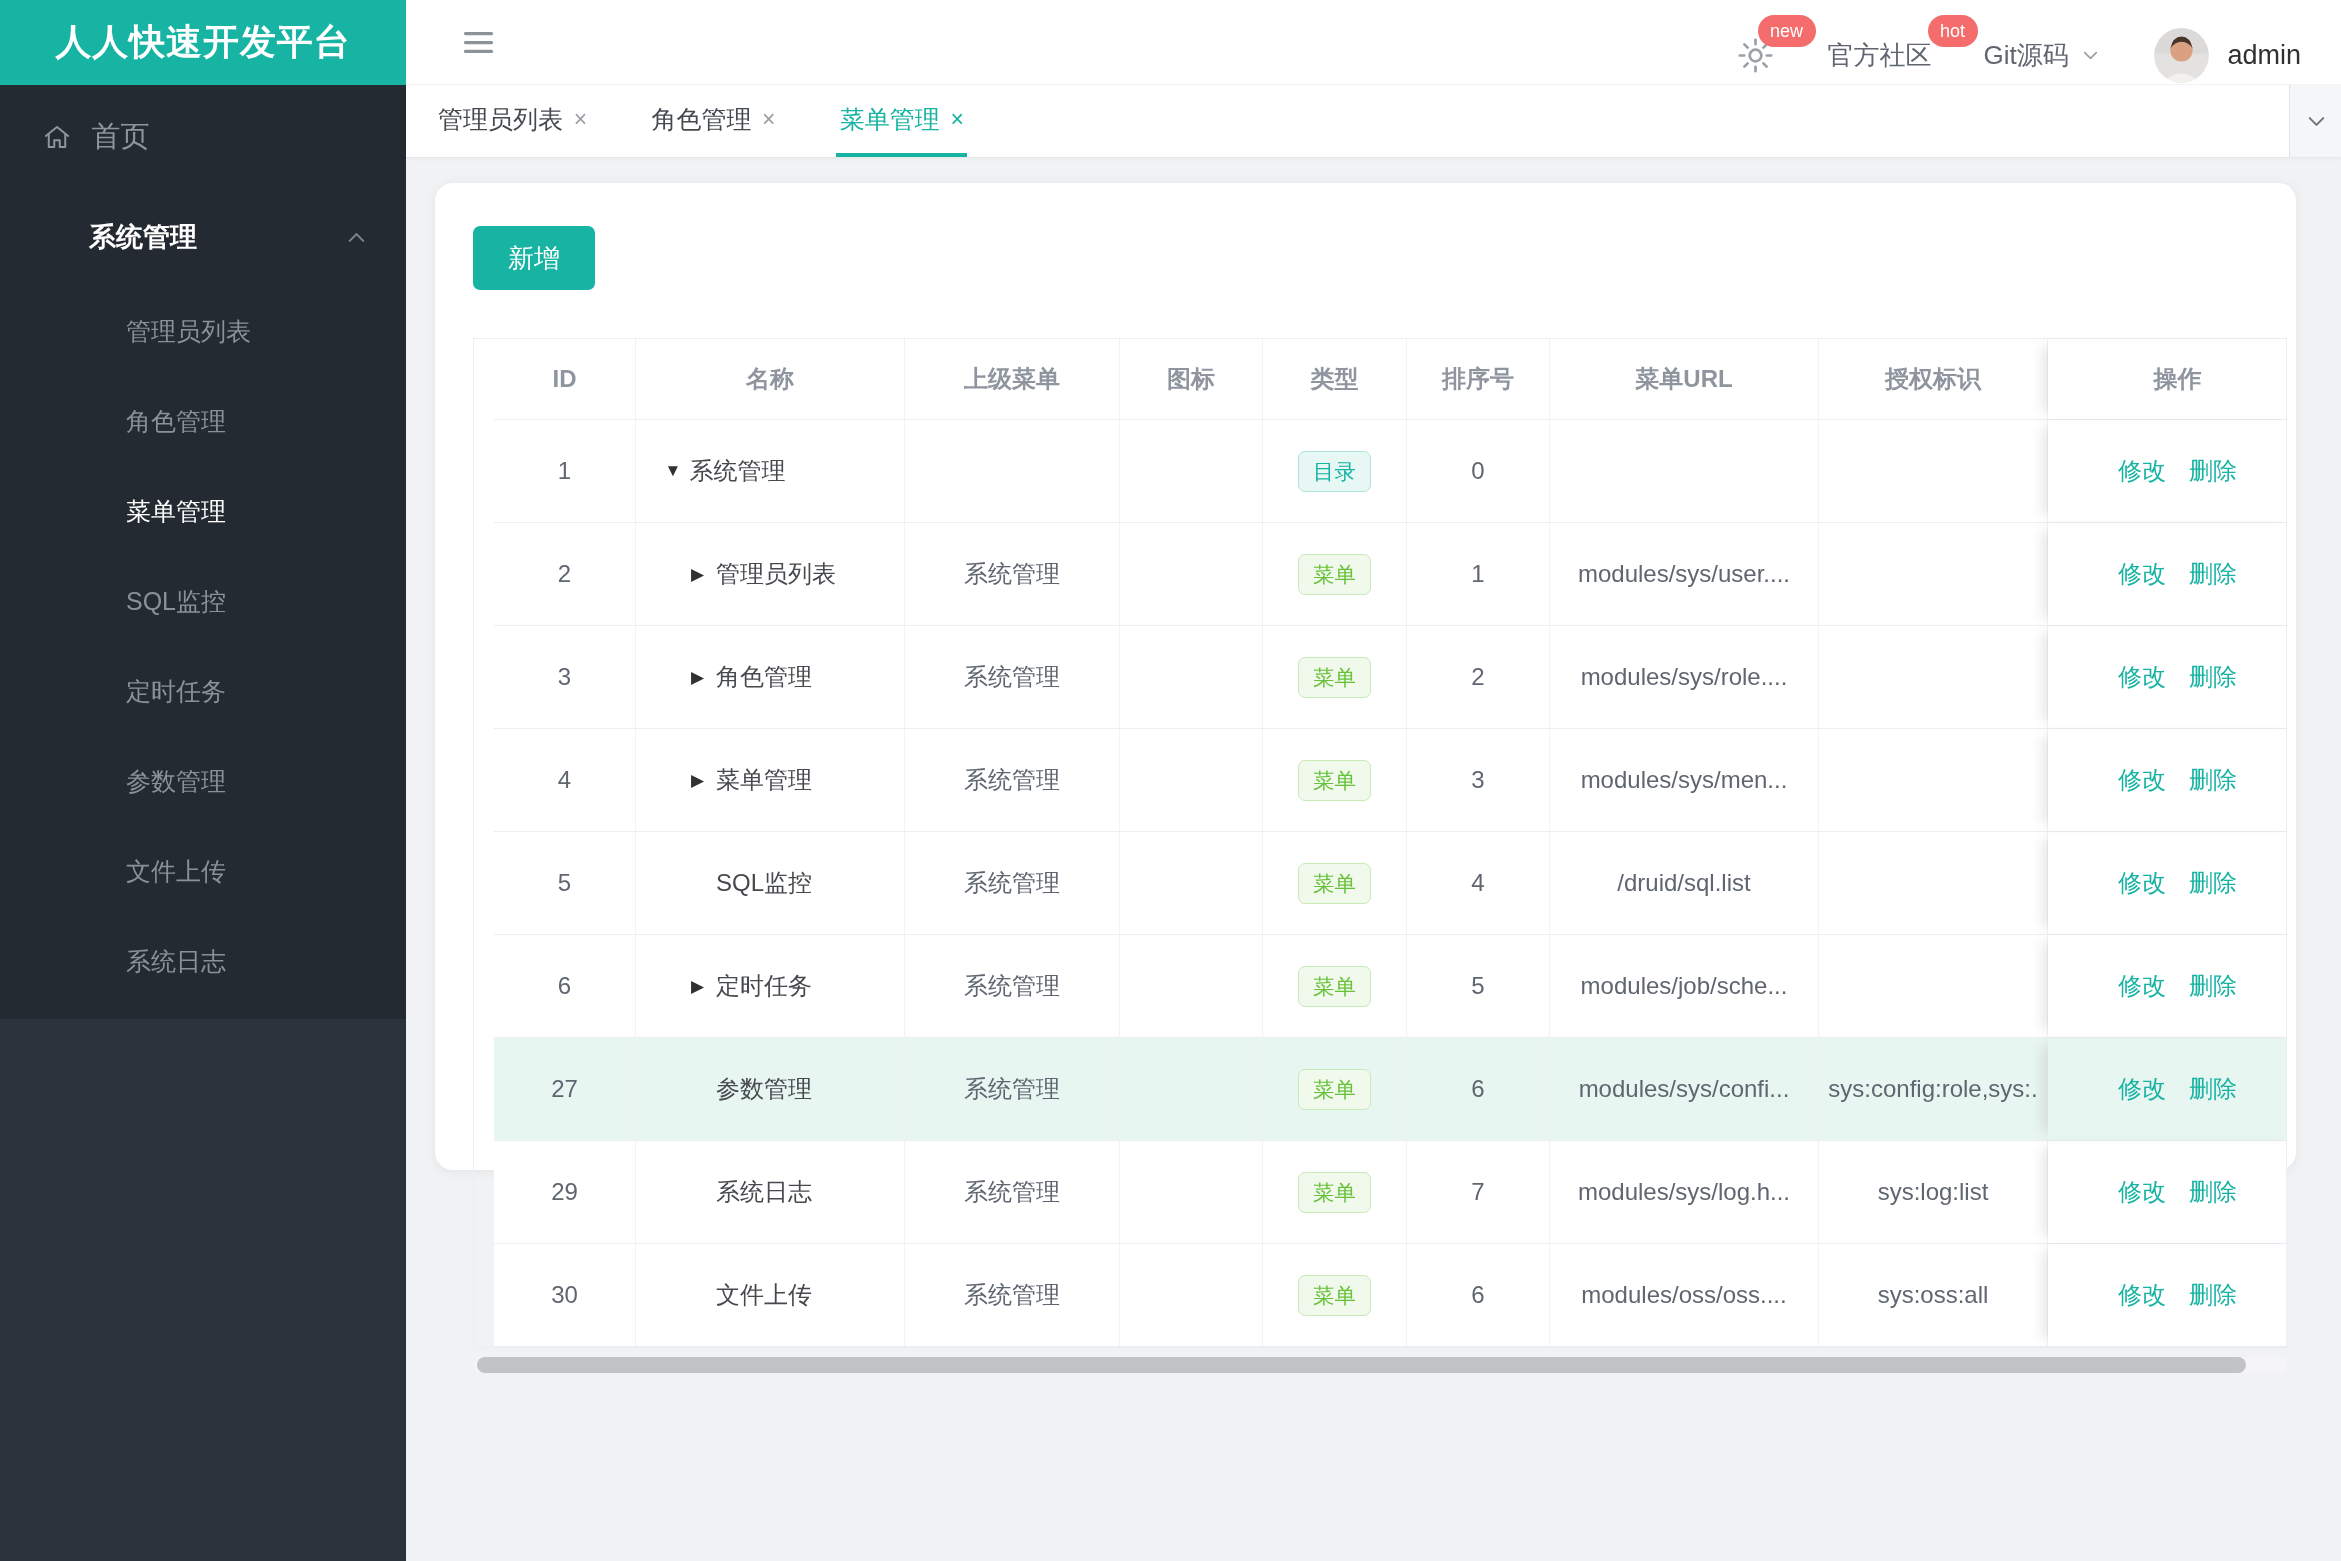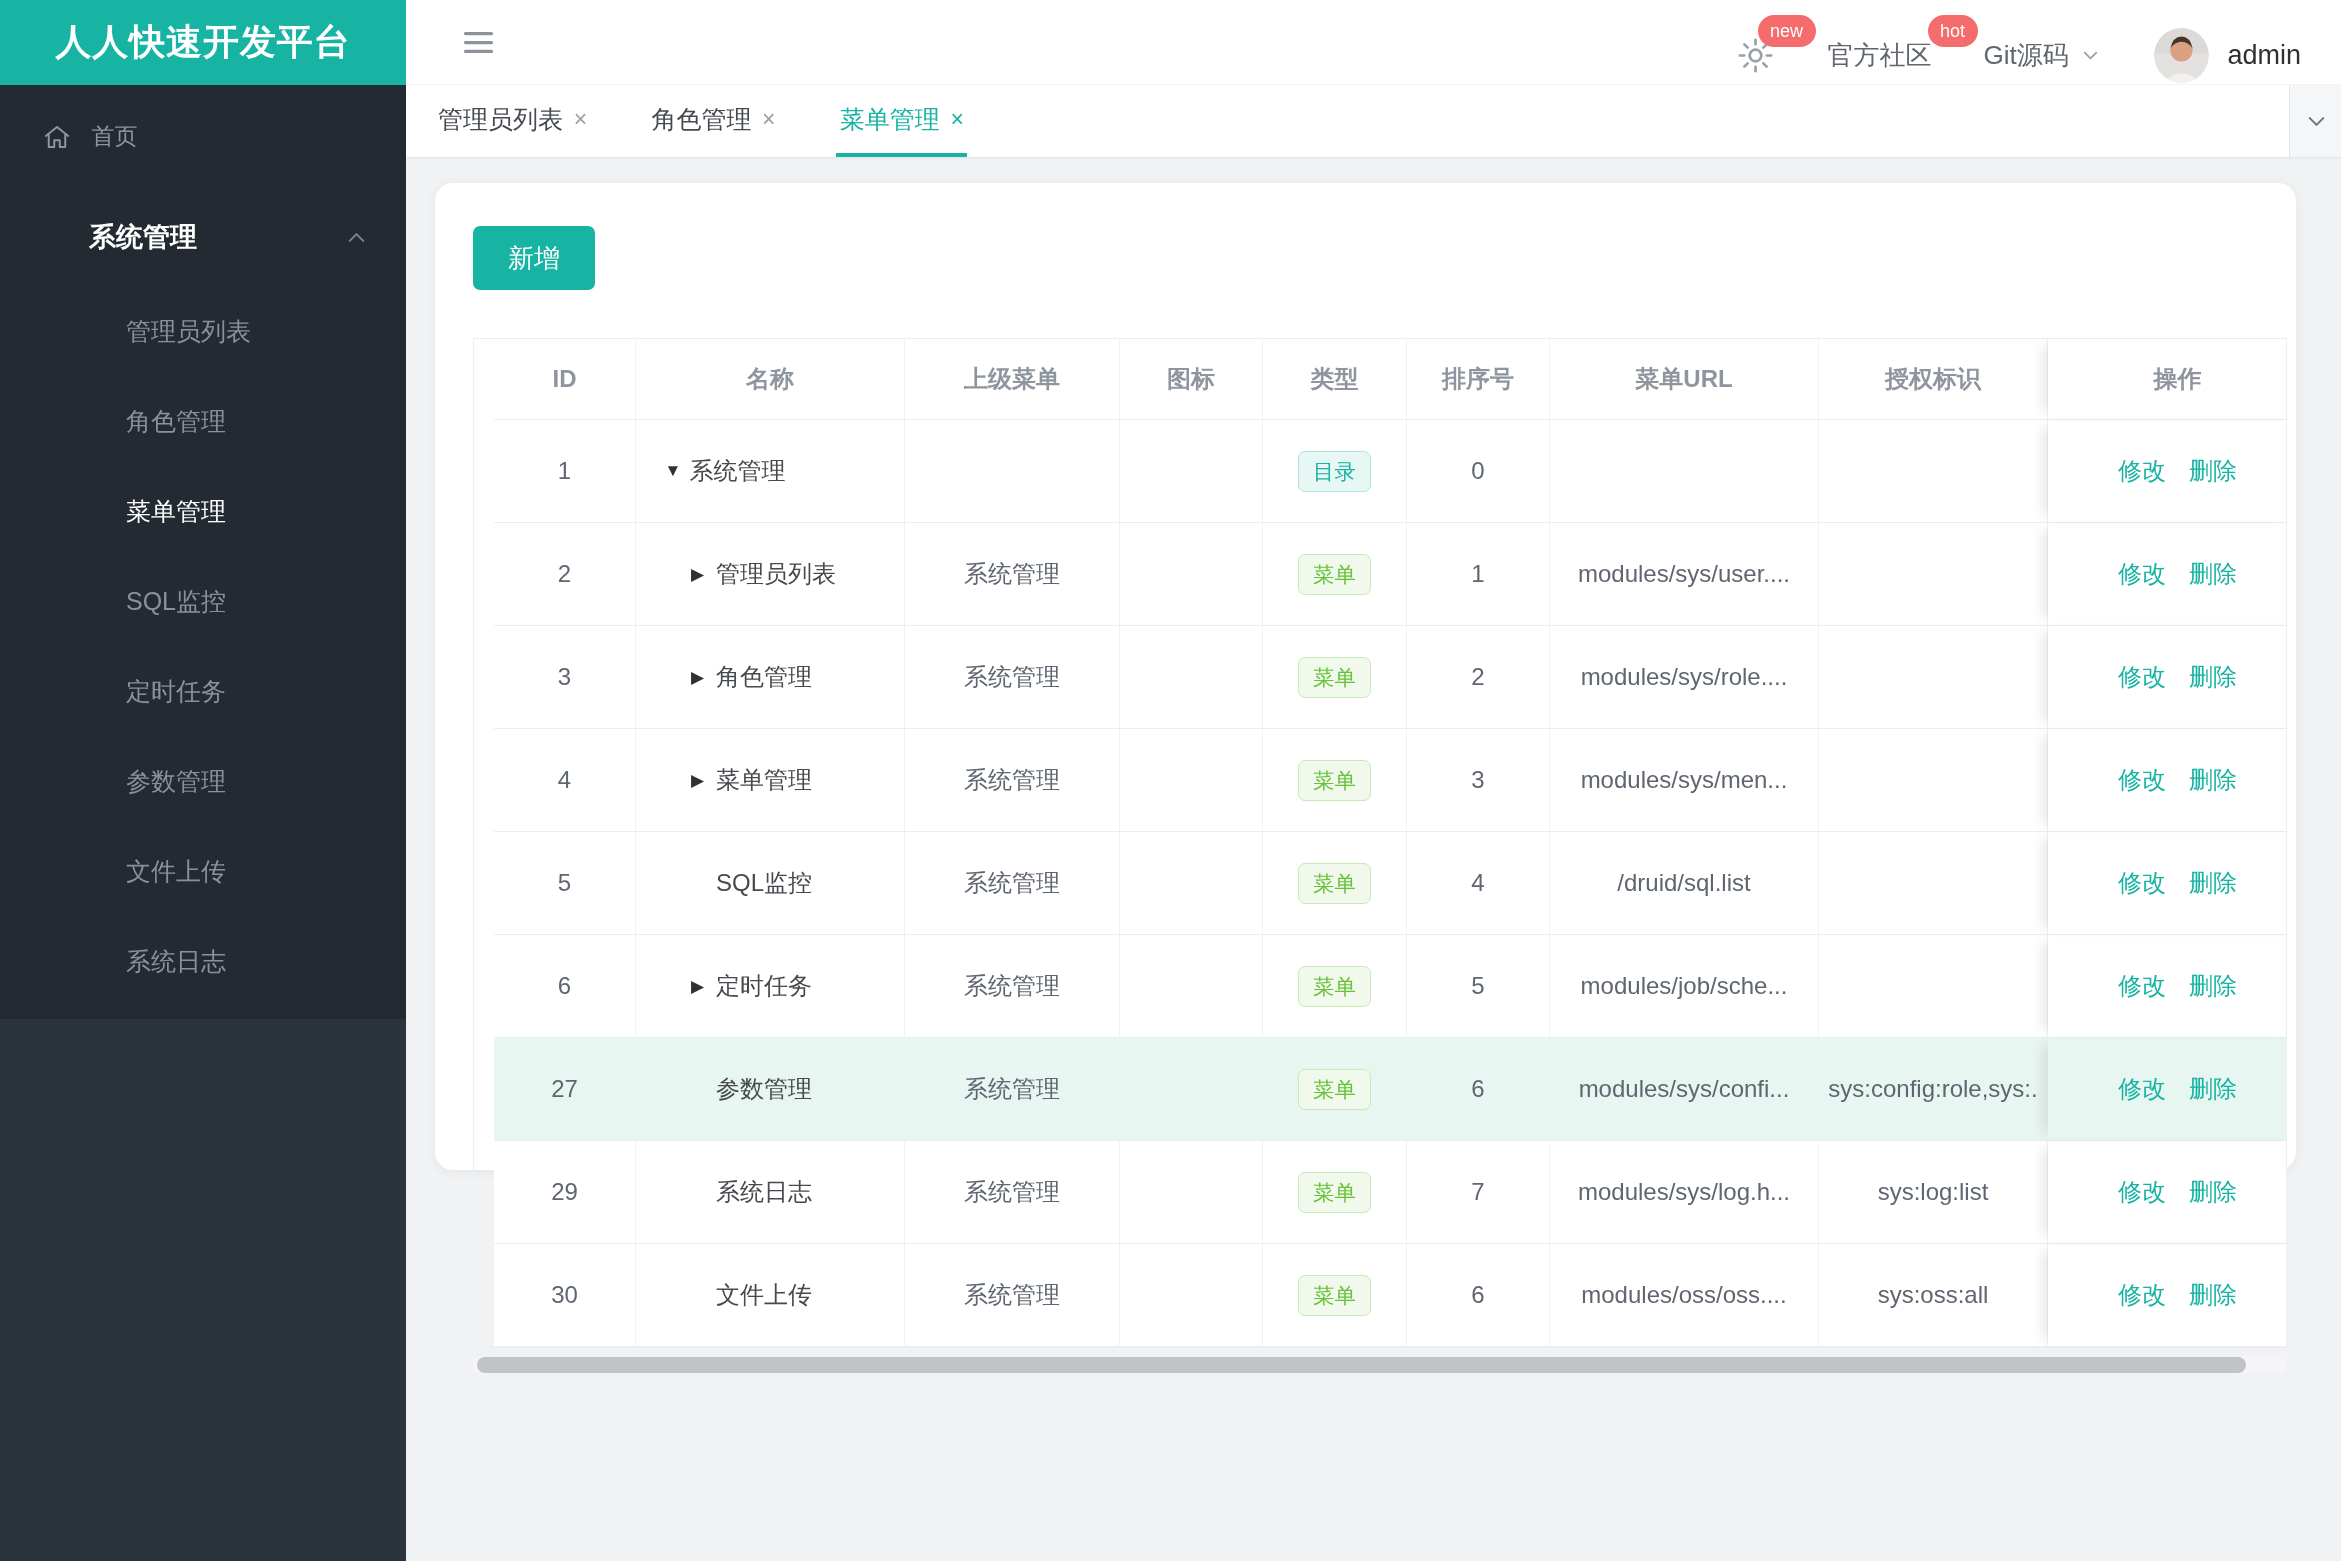--- a/index.html
+++ b/index.html
@@ -7,21 +7,21 @@
     font-family:"Liberation Sans","DejaVu Sans",sans-serif; background:#f0f2f4; }
   .app { display:flex; width:100%; height:100%; }
 
   
   .sidebar { width:406px; height:100%; background:#2b343c; flex:none; display:flex; flex-direction:column; }
   .logo { height:85px; background:#17b3a3; color:#fff; font-size:36px; font-weight:bold;
     display:flex; align-items:center; justify-content:center; letter-spacing:0.9px; }
   .menu { background:#232a31; padding-bottom:12.5px; }
   .menu-item { height:103px; display:flex; align-items:center; padding-left:42px; cursor:pointer; }
   .menu-item .mi-icon { width:30px; height:30px; color:#8f959c; margin-right:19.6px; flex:none; }
-  .menu-item .mi-label { color:#8f959c; font-size:23px; }
+  .menu-item .mi-label { color:#8f959c; font-size:29px; }
   .group-header { height:98px; display:flex; align-items:center; padding-left:89px; padding-right:36px; cursor:pointer; }
   .group-header .gh-label { color:#ffffff; font-size:27px; font-weight:bold; flex:1; }
   .group-header .gh-caret { width:27px; height:27px; color:#7e868e; }
   .sub-item { height:90px; display:flex; align-items:center; padding-left:126px; font-size:25px; color:#8a9299; cursor:pointer; }
   .sub-item.active { color:#ffffff; }
 
   
   .main { flex:1; display:flex; flex-direction:column; height:100%; min-width:0; }
   .topbar { height:85px; background:#fff; display:flex; align-items:center; padding:0 41px 0 53px; border-bottom:0.9px solid #f2f3f5; }
   .hamburger { width:39px; height:39px; color:#8d939b; cursor:pointer; }

